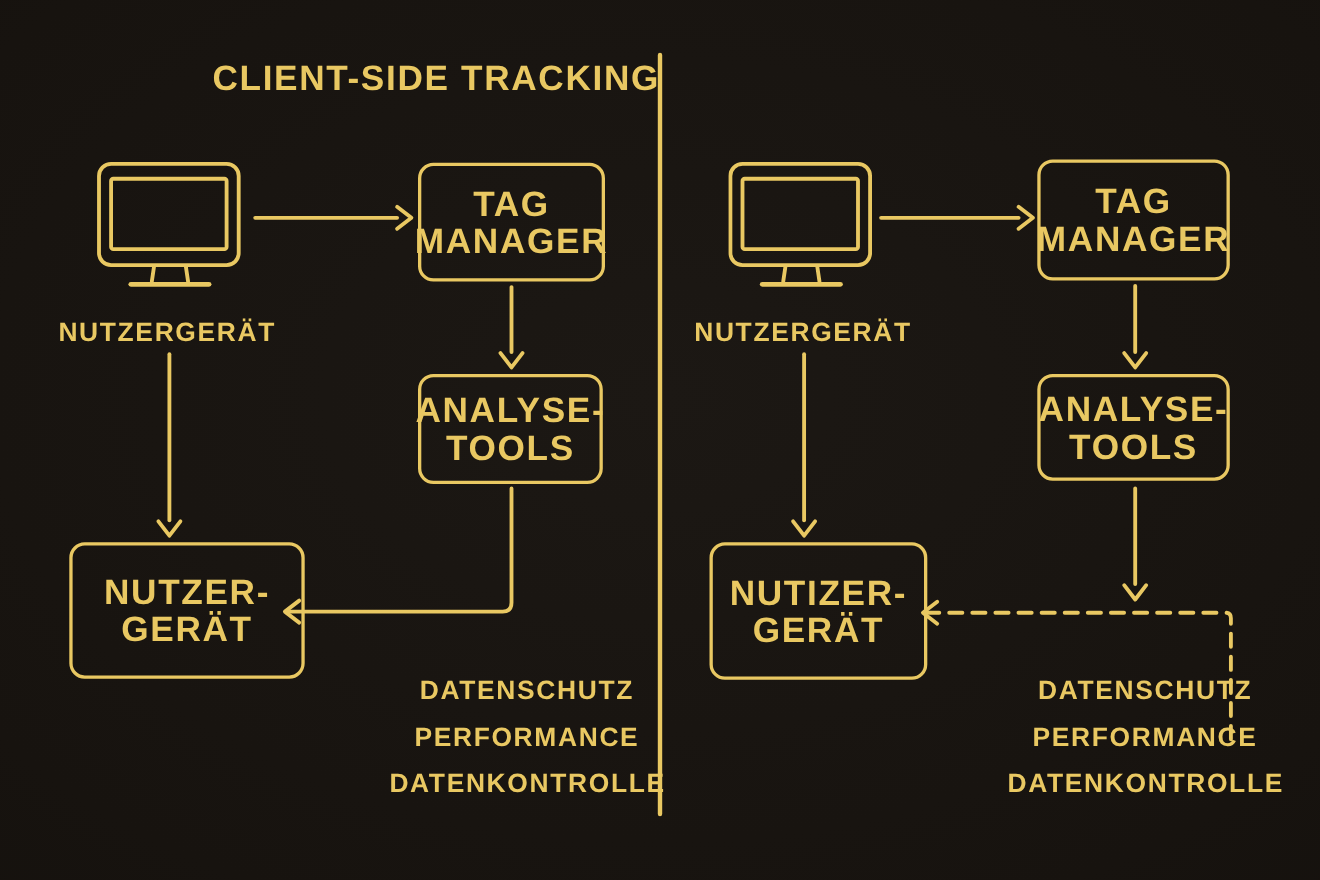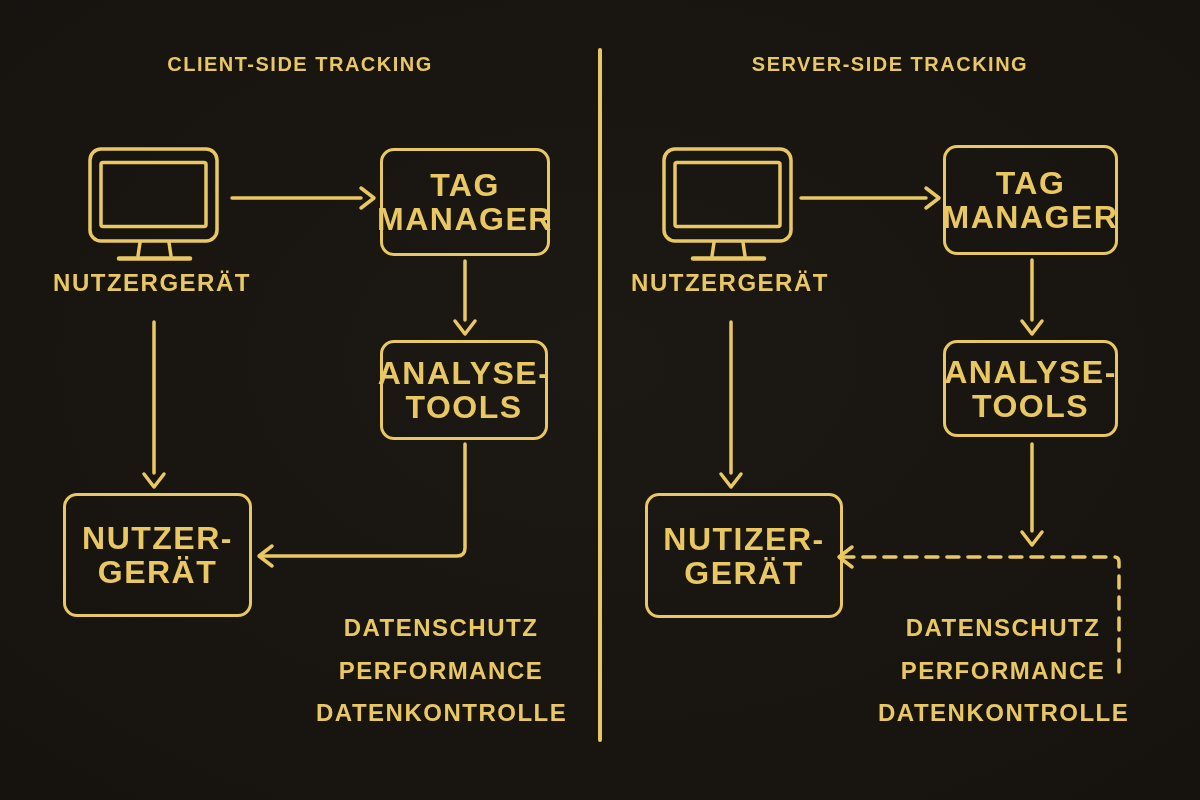--- a/index.html
+++ b/index.html
@@ -11,73 +11,72 @@
     position:relative;
     width:1200px;height:800px;
     margin:0 auto;
     background:radial-gradient(115% 115% at 50% 45%, #1c1814 0%, #17130f 55%, #110e0b 100%);
     overflow:hidden;
     font-family:"Liberation Sans", sans-serif;
     color:var(--gold);
   }
   .title{
     position:absolute;top:53px;
-    font-size:20px;font-weight:bold;letter-spacing:1.5px;
-    text-align:center;white-space:nowrap;
+    font-size:32px;font-weight:bold;letter-spacing:1.5px;
+    text-align:right;white-space:nowrap;
   }
   .title.left{left:0;width:600px;}
   .title.right{left:590px;width:600px;}
   .divider{
     position:absolute;left:598px;top:48px;
     width:3.5px;height:694px;
     background:var(--gold);border-radius:2px;
   }
   .box{
     position:absolute;box-sizing:border-box;
     border:3.5px solid var(--gold);border-radius:14px;
     display:flex;align-items:center;justify-content:center;
     text-align:center;font-size:32px;font-weight:bold;
     letter-spacing:1.5px;line-height:34px;white-space:pre-line;
   }
   .box.tm-left{left:380px;top:148px;width:170px;height:108px;}
   .box.at-left{left:380px;top:340px;width:168px;height:100px;}
-  .box.nd-left{left:63px;top:493px;width:189px;height:124px;}
+  .box.nd-left{left:63px;top:493px;width:214px;height:124px;}
   .box.tm-right{left:943px;top:145px;width:175px;height:110px;}
   .box.at-right{left:943px;top:340px;width:175px;height:97px;}
   .box.nd-right{left:645px;top:493px;width:198px;height:125px;}
   .device-icon{position:absolute;}
   .device-icon.left{left:88px;top:147px;}
   .device-icon.right{left:662px;top:147px;}
   .device-label{
-    position:absolute;top:269px;width:220px;
+    position:absolute;top:289px;width:220px;
     font-size:24px;font-weight:bold;letter-spacing:1.5px;
     text-align:center;white-space:nowrap;
   }
   .device-label.left{left:42px;}
   .device-label.right{left:620px;}
   .benefits{
     position:absolute;top:607px;width:250px;
     font-size:24px;font-weight:bold;letter-spacing:1.5px;
-    text-align:center;line-height:42.5px;
+    text-align:center;line-height:42.5px;margin-left:38px;
   }
   .benefits.left{left:316px;}
   .benefits.right{left:878px;}
   svg.icon, svg.overlay{display:block;}
   svg .stroke{stroke:var(--gold);fill:none;stroke-width:3.5;stroke-linecap:round;stroke-linejoin:round;}
   svg .stroke.thick{stroke-width:4.5;}
   svg .dashed{stroke-dasharray:12 9;}
   .overlay{position:absolute;left:0;top:0;pointer-events:none;}
 </style>
 </head>
 <body>
 
 <div class="canvas">
 
   <div class="title left">CLIENT-SIDE TRACKING</div>
-  <div class="title right">SERVER-SIDE TRACKING</div>
 
   <div class="divider"></div>
 
   <svg class="icon device-icon left" width="133" height="118" viewBox="0 0 133 118">
     <rect class="stroke" x="2" y="2" width="127" height="92" rx="11"></rect>
     <rect class="stroke" x="13" y="15.5" width="105" height="64" rx="2"></rect>
     <path class="stroke" d="M52 95.5 L50 109"></path>
     <path class="stroke" d="M81 95.5 L83 109"></path>
     <path class="stroke thick" d="M31 111.5 L102 111.5"></path>
   </svg>

